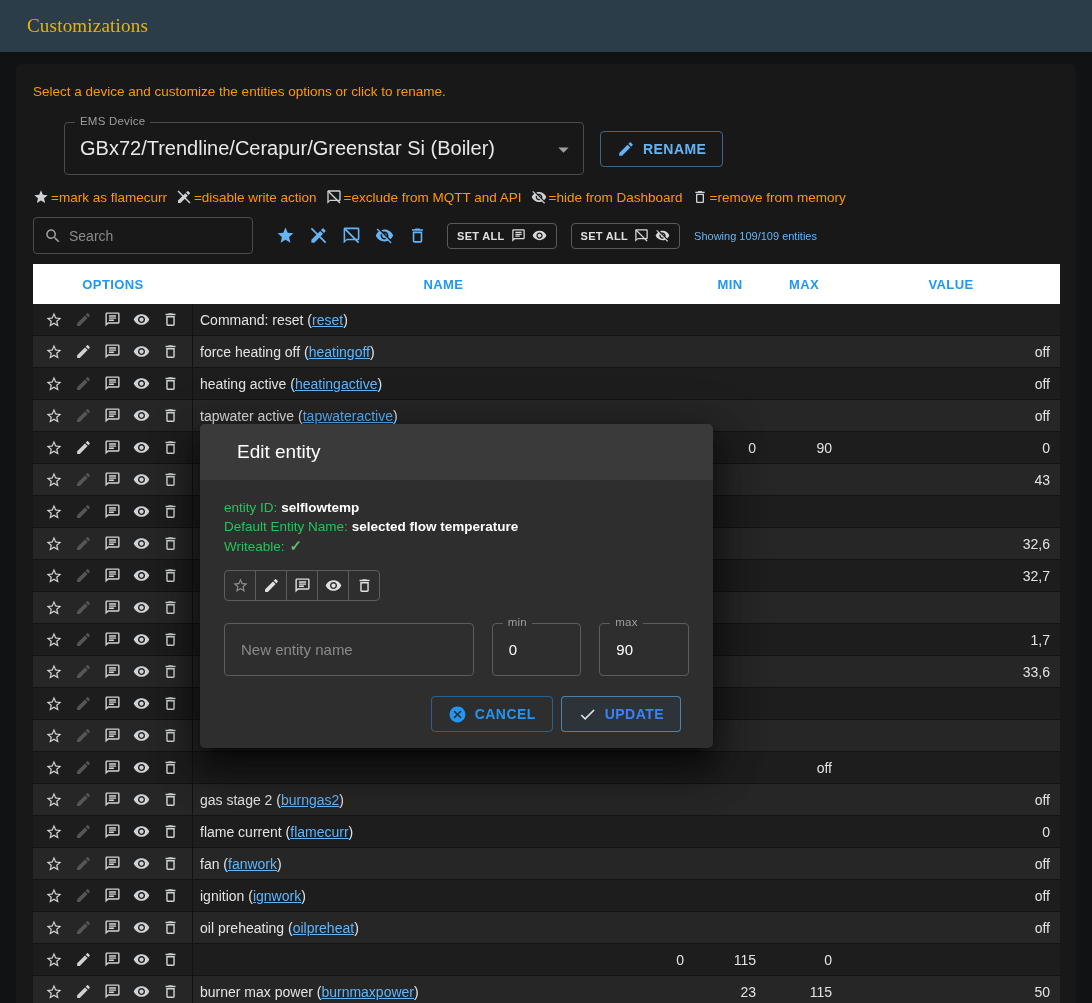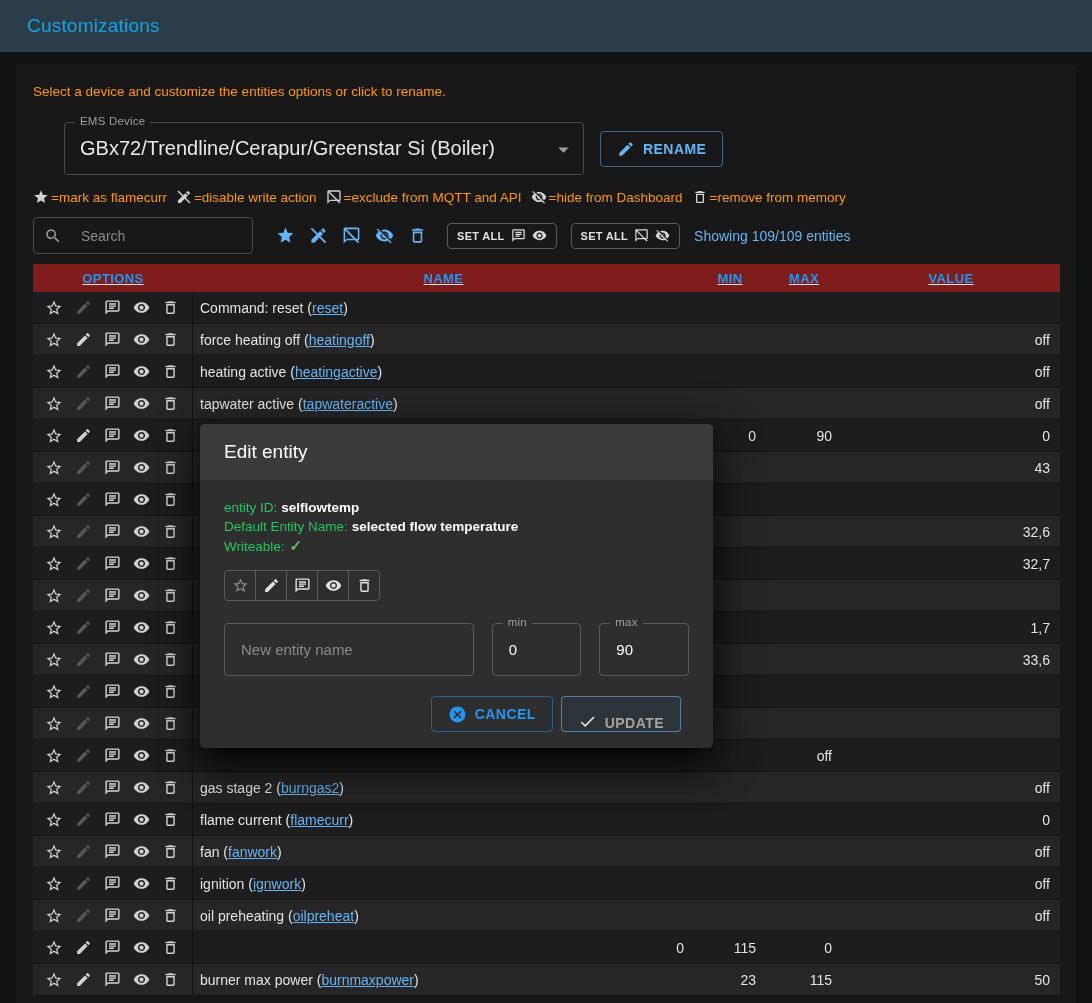--- a/index.html
+++ b/index.html
@@ -4,21 +4,21 @@
 <style>
   * { box-sizing: border-box; }
   html,body { margin:0; padding:0; }
   body {
     width:1092px; height:1003px; position:relative; overflow:hidden;
     background:#111213; color:#e0e0e0;
     font-family:"Liberation Sans", sans-serif;
   }
   
   .appbar { height:52px; background:#2b3d48; display:flex; align-items:center; padding:0 27px; }
-  .appbar-title { font-size:19px; font-weight:500; color:#0ea5e9; letter-spacing:.2px; }
+  .appbar-title { font-size:19px; font-weight:500; color:#eab308; letter-spacing:.2px;font-family:Liberation Serif, serif; }
 
   
   .panel {
     position:absolute; left:16px; right:16px; top:64px; bottom:-40px;
     background:#181818; border-radius:6px; padding:20px 16px 40px 17px;
   }
   .intro { color:#ff9800; font-size:13.5px; line-height:16px; }
 
   .device-row { margin-top:22px; display:flex; align-items:center;padding-left:31px; }
   .select-field {
@@ -44,42 +44,42 @@
   
   .legend { margin-top:14px; display:flex; align-items:center; font-size:13.5px; }
   .legend-item { display:inline-flex; align-items:center; gap:2px; margin-right:9px; }
   .legend-ic { color:#cfd2d4; font-size:16px; }
   .legend-text { color:#ff9800; }
 
   
   .filter-row { margin-top:12px; display:flex; align-items:center; height:37px; }
   .search-field {
     width:220px; height:37px; border:1px solid #4b4b4b; border-radius:4px;
-    display:flex; align-items:center; gap:17px; padding:0 10px;
+    display:flex; align-items:center; gap:5px; padding:0 10px;
   }
   .search-field .ic { font-size:18px; color:#9e9e9e; flex:none; }
   .search-input {
     flex:1; min-width:0; background:transparent; border:none; outline:none;
     color:#e0e0e0; font-size:14px; font-family:inherit;
   }
   .search-input::placeholder { color:#8a8a8a; }
   .quick-toggles { display:flex; align-items:center; gap:14px; margin-left:23px; }
   .quick-toggle { font-size:19px; color:#64b5f6; cursor:pointer; }
   .setall-box { display:flex; align-items:center; gap:14px; margin-left:20px; }
   .setall {
     height:26px; padding:0 9px; gap:6px; border:1px solid #5a5a5a; border-radius:4px;
     color:#e0e0e0; font-size:11px; font-weight:700; letter-spacing:.3px;
   }
   .setall .ic { font-size:15px; color:#dadada; }
-  .showing { color:#64b5f6; font-size:14px; margin-left:14px; }
+  .showing { color:#64b5f6; font-size:11px; margin-left:14px; }
 
   
   .table { margin-top:10px; }
   .thead, .trow { display:grid; grid-template-columns:160px 1fr 72px 76px 218px; align-items:center; }
-  .thead { background:#7f1d1d; height:28px;text-decoration:underline; }
+  .thead { background:#ffffff; height:40px; }
   .th { text-align:center; color:#2196f3; font-size:13px; font-weight:700; letter-spacing:.4px; }
   .trow { height:32px; border-bottom:1px solid #131313; }
   .trow.odd  { background:#1d1d1d; }
   .trow.even { background:#262626; }
   .cell.opts {
     height:100%; display:flex; align-items:center; justify-content:space-between;
     padding:0 13px 0 12px; border-right:1px solid #121212;
   }
   .row-ic { font-size:17px; color:#cfd2d4; cursor:pointer; }
   .row-ic.star { font-size:18px; }
@@ -88,21 +88,21 @@
   .cell.name a { color:#64b5f6; text-decoration:underline; cursor:pointer; }
   .cell.num { text-align:right; padding-right:10px; font-size:14px; color:#e3e3e3; }
 
   
   .dialog {
     position:absolute; left:200px; top:424px; width:513px; z-index:10;
     background:#2e2e2e; border-radius:5px;
     box-shadow:0 11px 15px -7px rgba(0,0,0,.5), 0 24px 38px 3px rgba(0,0,0,.38), 0 9px 46px 8px rgba(0,0,0,.3);
   }
   .dialog-title {
-    background:#3a3a3a; border-radius:5px 5px 0 0; padding:17px 24px;
+    background:#3a3a3a; border-radius:5px 5px 0 0; padding:17px 37px;
     font-size:19px; font-weight:500; color:#fff;
   }
   .dialog-content { padding:18px 24px 8px; }
   .meta-line { font-size:13.5px; line-height:19px; }
   .meta-label { color:#22c55e; }
   .meta-value { color:#fff; font-weight:700; margin-left:4px; }
   .check-mark { color:#66bb6a; font-weight:700; font-size:15px; margin-left:5px; }
 
   .toggle-group { display:flex; margin-top:14px; }
   .toggle-btn {
@@ -124,21 +124,21 @@
     width:100%; background:transparent; border:none; outline:none;
     color:#fff; font-size:15px; font-family:inherit;
   }
   .text-field input::placeholder { color:#8a8a8a; }
   .name-field { width:251px; }
   .small { width:90px; }
 
   .dialog-actions { display:flex; justify-content:flex-end; gap:8px; padding:20px 8px 8px 0; }
   .btn.cancel { color:#2196f3; border-color:rgba(33,150,243,.5); }
   .btn.cancel .ic { font-size:19px; }
-  .btn.update { color:#a3a3a3; border-color:rgba(100,181,246,.6); background:rgba(33,150,243,.06);align-items:flex-end; }
+  .btn.update { color:#3b82f6; border-color:rgba(100,181,246,.6); background:rgba(33,150,243,.06); }
   .btn.update .ic { font-size:19px; color:#dfe7ee; }
 
   
   .ic { display:inline-flex; align-items:center; justify-content:center; line-height:0; }
   .ic svg { width:1em; height:1em; display:block; }
 </style>
 </head>
 <body>
 
 <div class="appbar">

